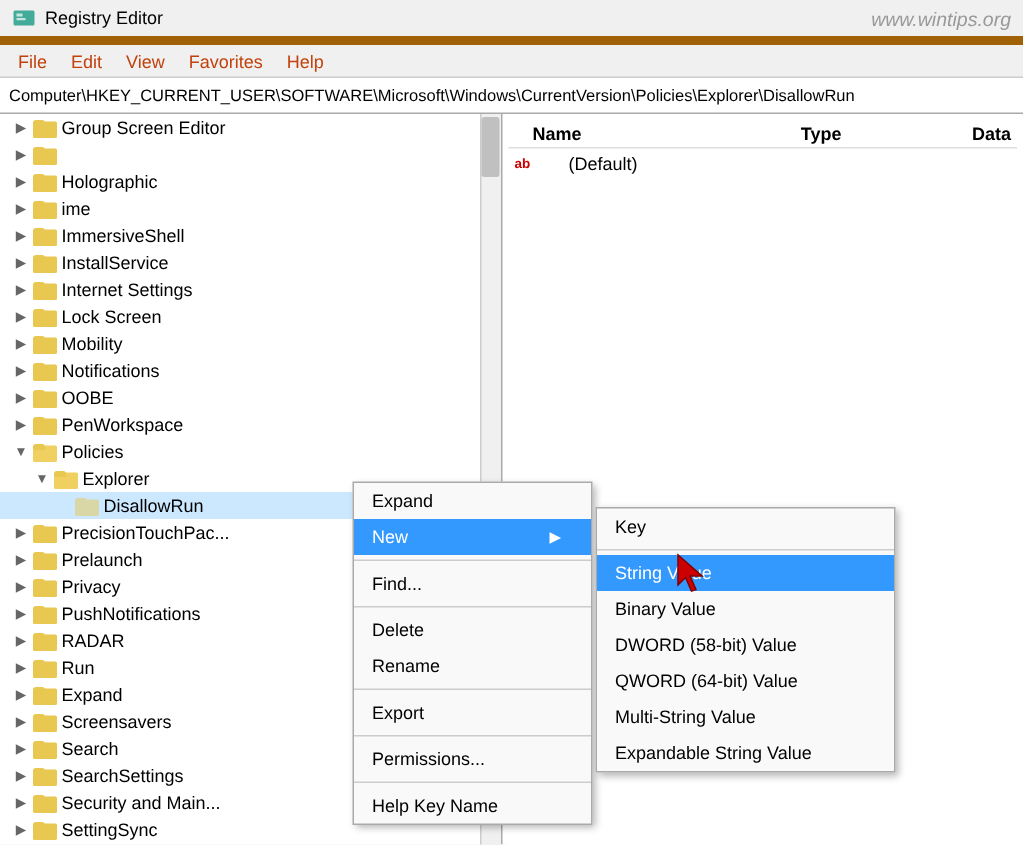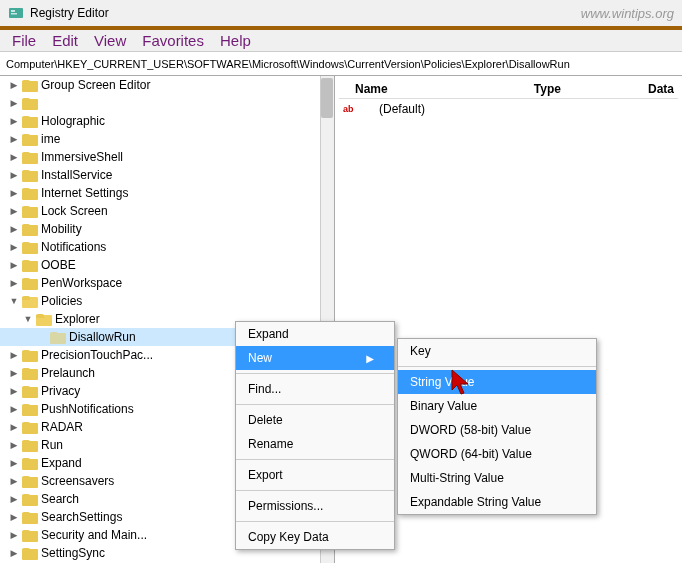--- a/index.html
+++ b/index.html
@@ -13,21 +13,21 @@
       position: relative;
     }
 
     
     .title-bar {
       background: #f0f0f0;
       height: 30px;
       display: flex;
       align-items: center;
       padding: 0 8px;
-      border-bottom: 4px solid #a16207;
+      border-bottom: 6px solid #a16207;
     }
     .title-bar-icon {
       width: 16px;
       height: 16px;
       margin-right: 6px;
     }
     .title-bar-text {
       font-size: 12px;
       color: #000;
       flex: 1;
@@ -42,23 +42,23 @@
     .menu-bar {
       background: #f0f0f0;
       height: 22px;
       display: flex;
       align-items: center;
       padding: 0 4px;
       border-bottom: 1px solid #ccc;
     }
     .menu-item {
       padding: 2px 8px;
-      font-size: 15px;
+      font-size: 12px;
       cursor: pointer;
-      color: #701a75;
+      color: #c2410c;
     }
 
     
     .address-bar {
       background: #fff;
       height: 24px;
       display: flex;
       align-items: center;
       padding: 0 6px;
       border-bottom: 1px solid #aaa;
@@ -450,21 +450,21 @@
   <div class="ctx-separator"></div>
   <div class="ctx-item">
     <span>Export</span>
   </div>
   <div class="ctx-separator"></div>
   <div class="ctx-item">
     <span>Permissions...</span>
   </div>
   <div class="ctx-separator"></div>
   <div class="ctx-item">
-    <span>Copy Key Data</span>
+    <span>Help Key Name</span>
   </div>
 </div>
 
 <div class="submenu" style="left:397px; top:338px;">
   <div class="submenu-item">
     <span>Key</span>
   </div>
   <div class="ctx-separator"></div>
   <div class="submenu-item active">
     <span>String Value</span>

